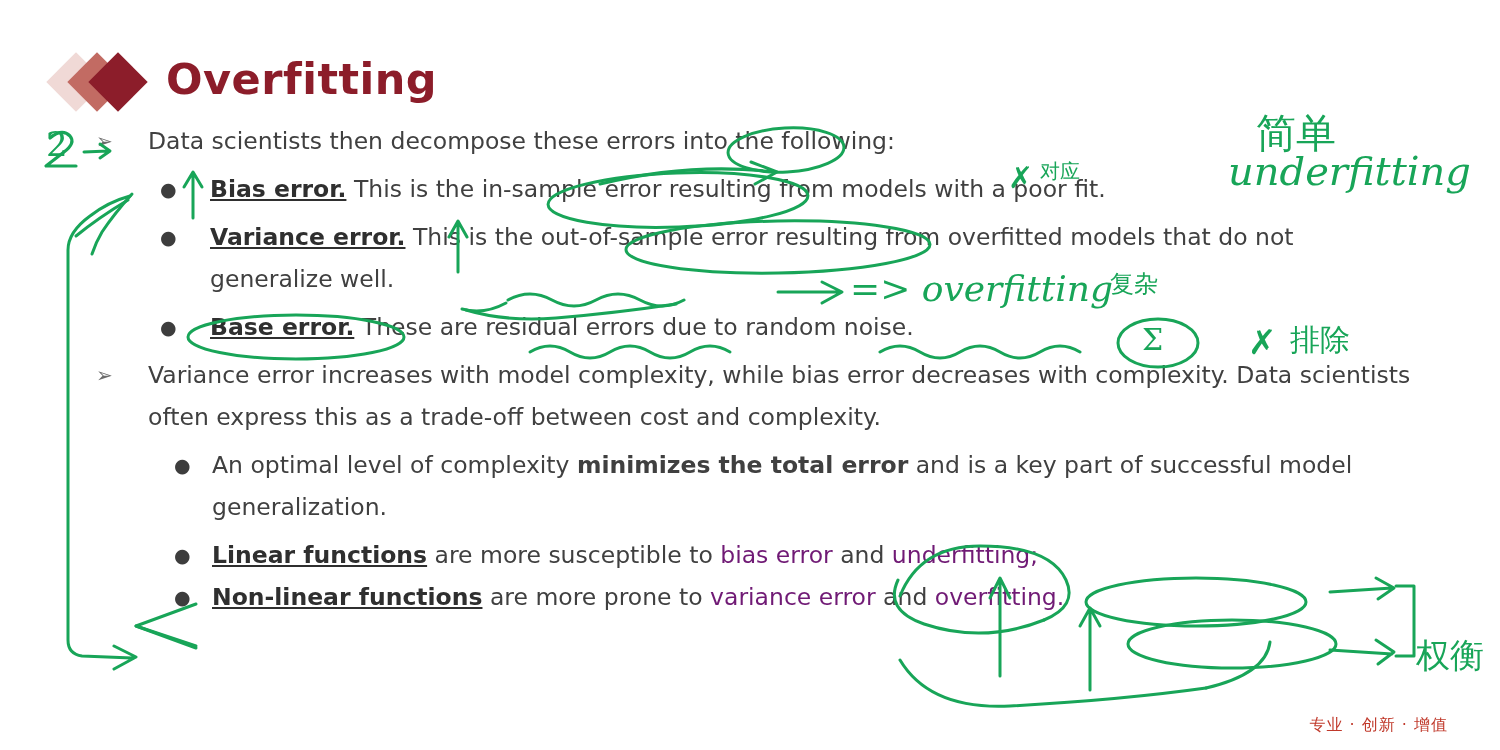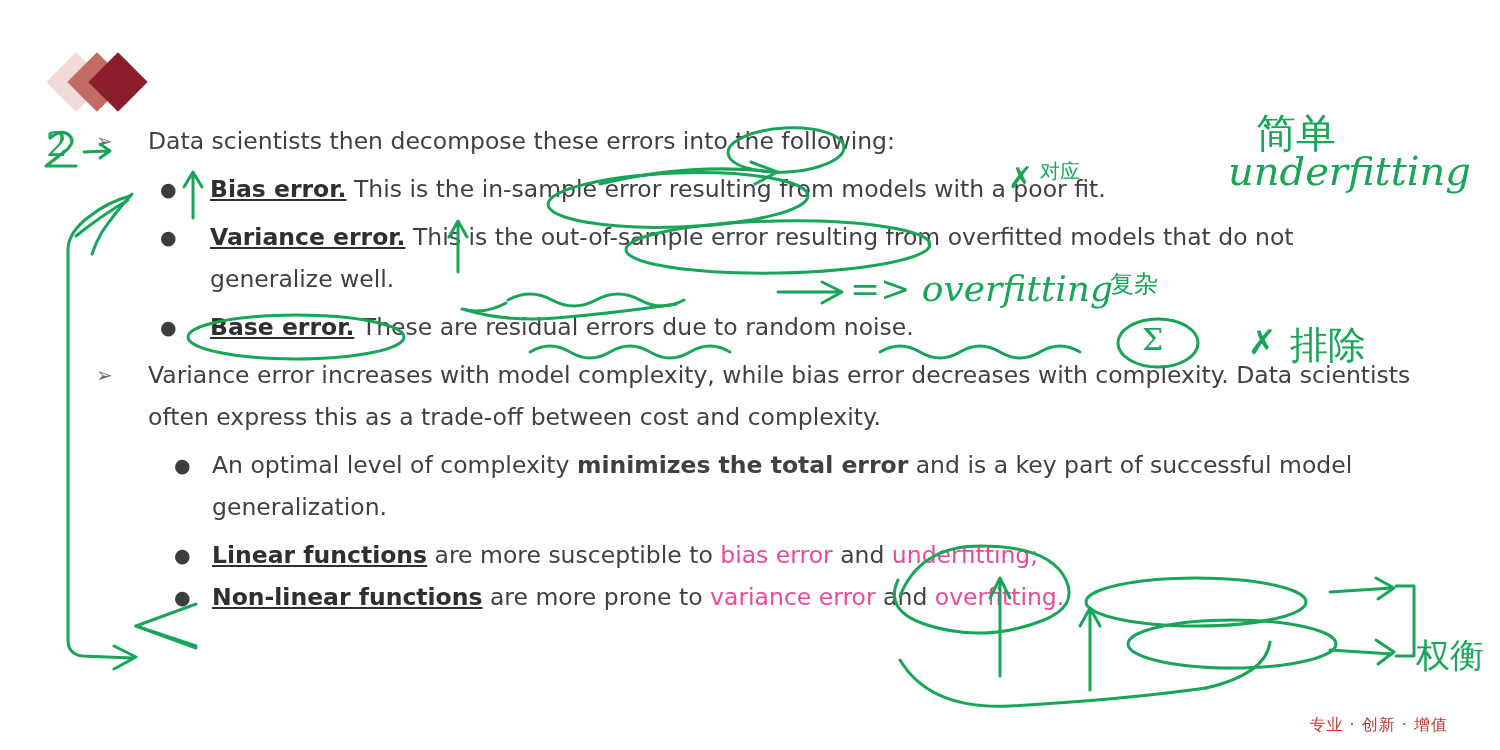--- a/index.html
+++ b/index.html
@@ -81,21 +81,21 @@
     top: 0px;
     font-size: 19px;
     color: #3d3d3d;
   }
   .lvl2.ind {
     padding-left: 212px;
   }
   .lvl2.ind .bullet { left: 174px; }
   b.lead { color: #2f2f2f; font-weight: bold; }
   b.lead.u { text-decoration: underline; }
-  .red { color: #ec4899; }
+  .red { color: #701a75; }
   .wide { padding-right: 60px; }
 
   
   .footer {
     position: absolute;
     right: 52px;
     bottom: 14px;
     color: #c0392b;
     font-size: 16px;
     letter-spacing: 1px;
@@ -125,20 +125,21 @@
 <body>
 
 <div id="page">
 
   <div class="title-row">
     <div class="title-diamonds">
       <div class="dia d1"></div>
       <div class="dia d2"></div>
       <div class="dia d3"></div>
     </div>
+    <div class="title-text">Overfitting</div>
   </div>
 
   <div class="content">
 
     <div class="lvl1">
       <span class="arrow">➢</span>
       <span>Data scientists then decompose these errors into the following:</span>
     </div>
 
     <div class="lvl2" style="margin-top:6px;">
@@ -239,20 +240,20 @@
 
   <div class="ink">
     <div class="hw" style="left:1008px; top:160px; font-size:30px; font-style:normal;">✗</div>
     <div class="hw cn" style="left:1040px; top:158px; font-size:20px;">对应</div>
     <div class="hw cn" style="left:1256px; top:106px; font-size:40px;">简单</div>
     <div class="hw" style="left:850px; top:268px; font-size:36px;">=&gt; overfitting</div>
     <div class="hw" style="left:1228px; top:148px; font-size:40px;">underfitting</div>
     <div class="hw cn" style="left:1110px; top:268px; font-size:24px;">复杂</div>
     <div class="hw" style="left:1142px; top:322px; font-size:30px; font-style:normal;">Σ</div>
     <div class="hw" style="left:1248px; top:322px; font-size:34px; font-style:normal;">✗</div>
-    <div class="hw cn" style="left:1290px; top:320px; font-size:38px;">排除</div>
+    <div class="hw cn" style="left:1290px; top:320px; font-size:30px;">排除</div>
     <div class="hw cn" style="left:1416px; top:601px; font-size:34px;margin-top:32px;">权衡</div>
     <div class="hw" style="left:46px; top:124px; font-size:34px; font-style:normal;">2</div>
   </div>
 
   <div class="footer">专业 · 创新 · 增值</div>
 
 </div>
 
 </body></html>

